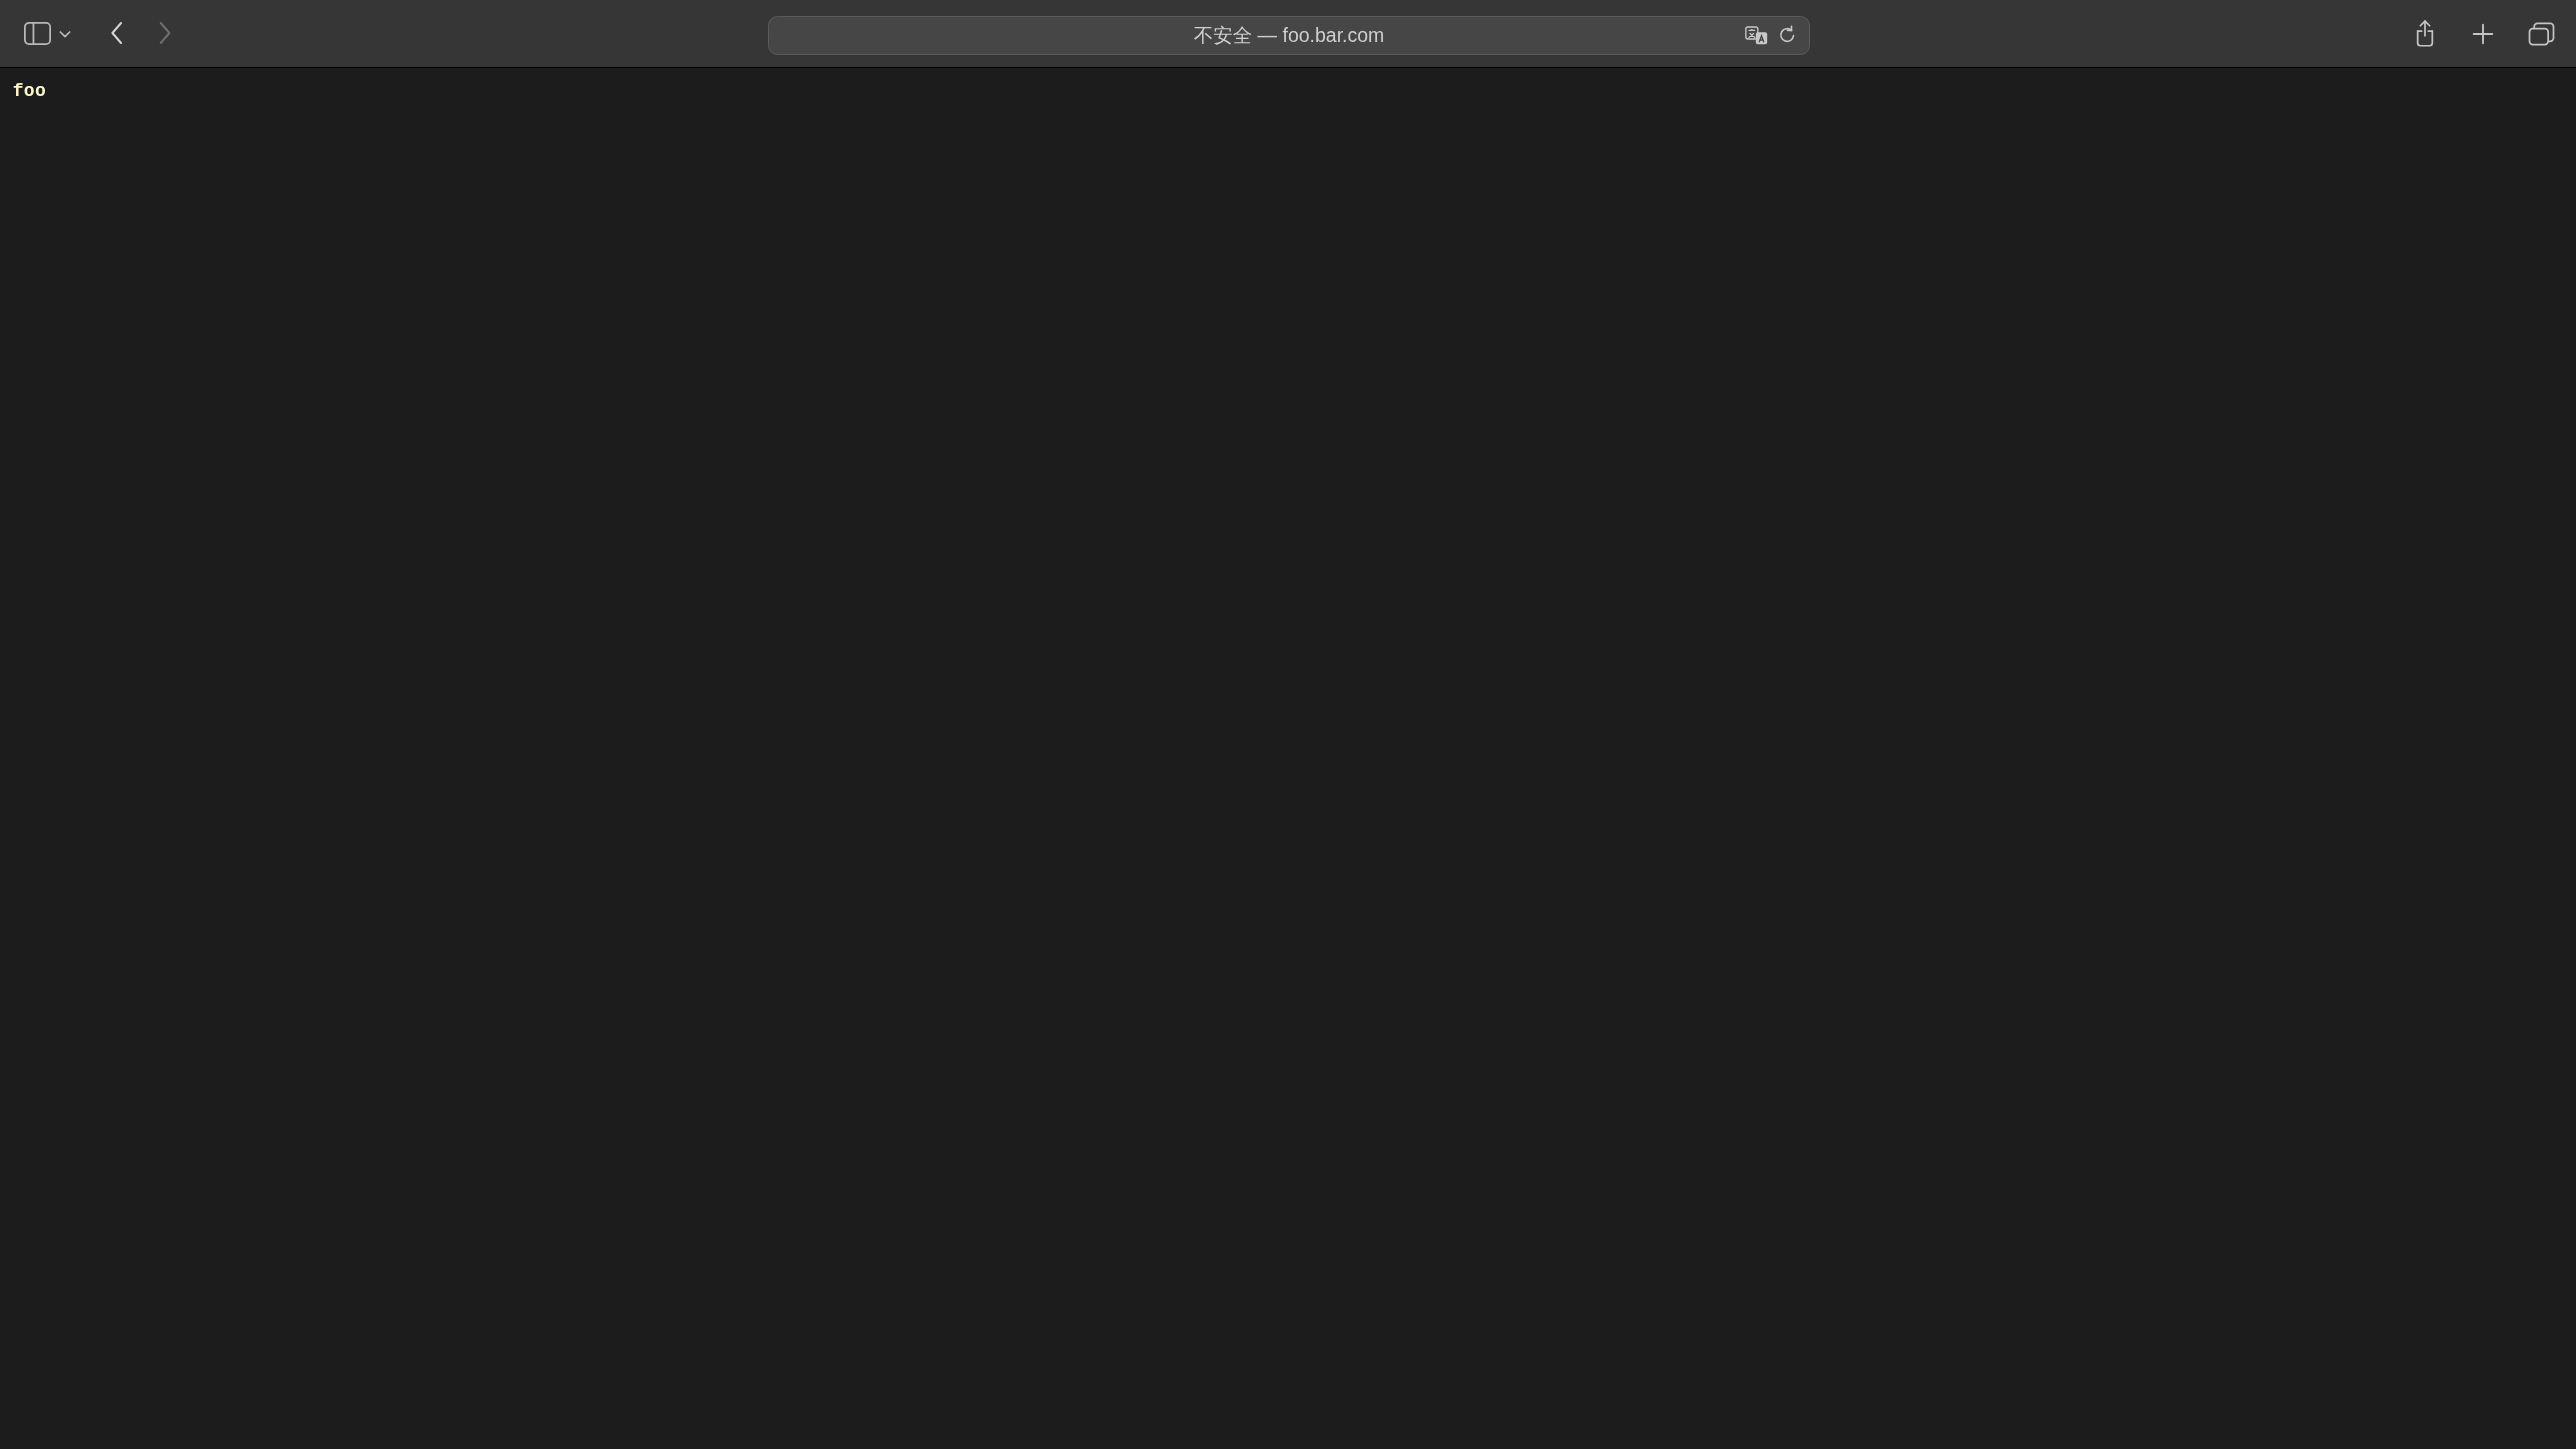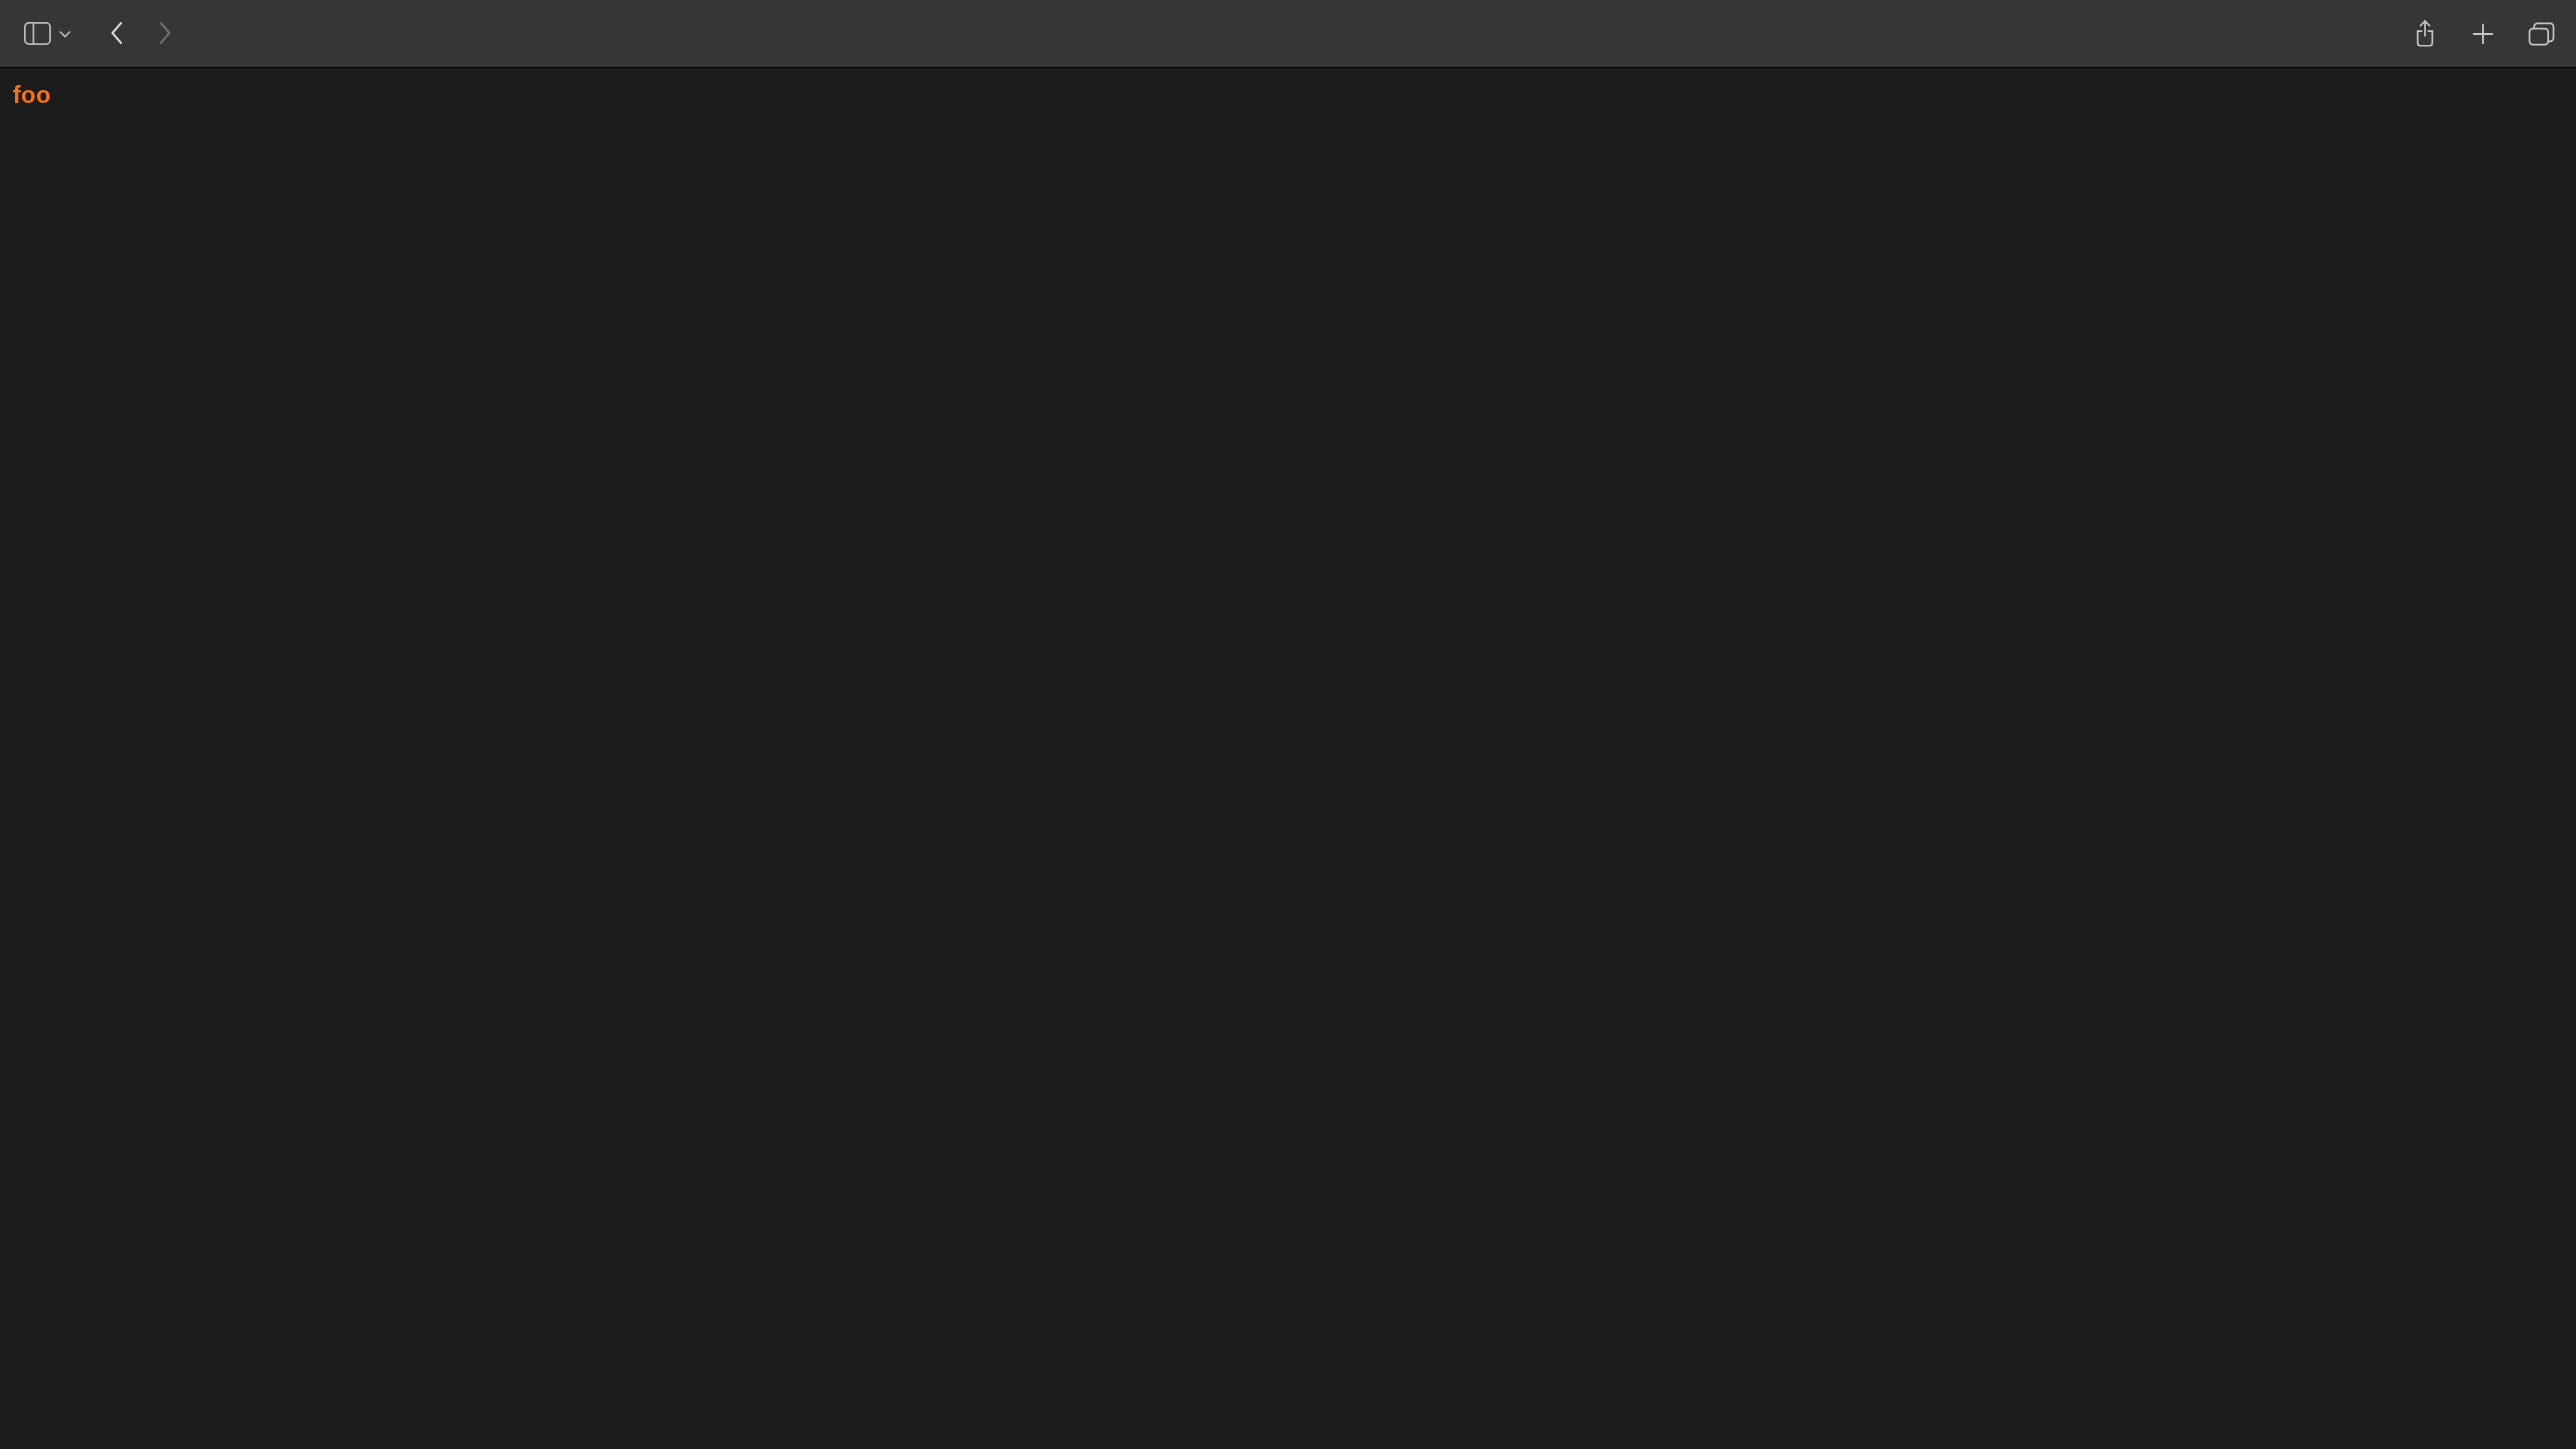--- a/index.html
+++ b/index.html
@@ -86,24 +86,24 @@
       position:absolute;
       left:0; right:0;
       top:68px;
       bottom:0;
       background:#1c1c1c;
     }
     .page-text {
       position:absolute;
       left:12.7px;
       top:13.4px;
-      font-family:Liberation Sans, sans-serif;
-      font-size:24px;
+      font-family:Liberation Mono, monospace;
+      font-size:18px;
       font-weight:700;
-      color:#f97316;
+      color:#fef9c3;
       letter-spacing:0.3px;
     }
   </style>
 </head>
 <body>
 
 <div class="toolbar">
   <div class="toolbar-left">
     <div class="sidebar-toggle-group">
       <div class="icon-btn">
@@ -133,20 +133,45 @@
       <div class="nav-btn disabled">
         <span>
           <svg width="14.8" height="24" viewBox="0 0 22 36" fill="none" stroke="#d6d6d6" stroke-width="3" stroke-linecap="round" stroke-linejoin="round">
             <polyline points="4,3 17,18 4,33"></polyline>
           </svg>
         </span>
       </div>
     </div>
   </div>
 
+  <div class="addr">
+    <span class="addr-text">
+      <span class="addr-prefix">不安全 — </span><span class="addr-domain">foo.bar.com</span>
+    </span>
+    <div class="addr-right">
+      <div class="addr-icon">
+        <span>
+          <svg width="23" height="20" viewBox="0 0 34 30" fill="none" stroke="#c9c9c9" stroke-width="2">
+            <rect x="1" y="3" width="18" height="18" rx="3"></rect>
+            <path d="M5 8 h10 M10 6 v2 M7 12 c2 4 6 6 8 7 M13 12 c-2 4 -6 6 -8 7"></path>
+            <rect x="16" y="11" width="17" height="18" rx="3" fill="#c9c9c9" stroke="none"></rect>
+            <path d="M21 26 l3.5 -10 l3.5 10 M22.2 22.5 h5.6" stroke="#464646" stroke-width="2"></path>
+          </svg>
+        </span>
+      </div>
+      <div class="addr-icon">
+        <span>
+          <svg width="19" height="20" viewBox="0 0 28 30" fill="none" stroke="#c9c9c9" stroke-width="2.4" stroke-linecap="round">
+            <path d="M23 16 a9.5 9.5 0 1 1 -3 -8"></path>
+            <polyline points="20,2 20,8 14,8" fill="none"></polyline>
+          </svg>
+        </span>
+      </div>
+    </div>
+  </div>
 
   <div class="toolbar-right">
     <div class="icon-btn">
       <span>
         <svg width="24" height="29.5" viewBox="0 0 36 44" fill="none" stroke="#c4c4c4" stroke-width="2.6" stroke-linecap="round" stroke-linejoin="round">
           <path d="M18 3 v22"></path>
           <polyline points="11,10 18,3 25,10"></polyline>
           <path d="M7 18 v18 a4 4 0 0 0 4 4 h14 a4 4 0 0 0 4 -4 v-18"></path>
           <line x1="7" y1="18" x2="13" y2="18"></line>
           <line x1="23" y1="18" x2="29" y2="18"></line>

